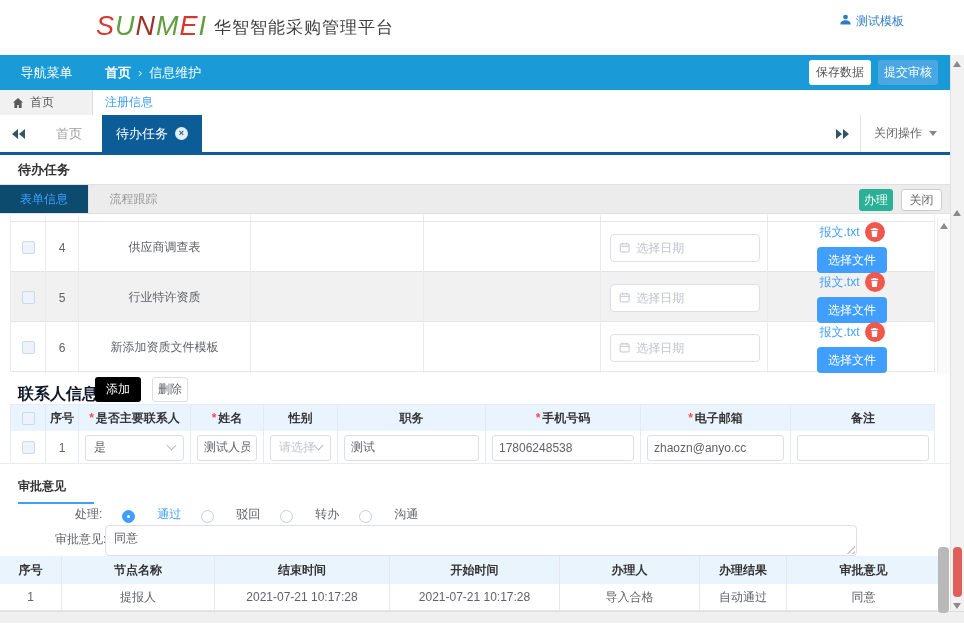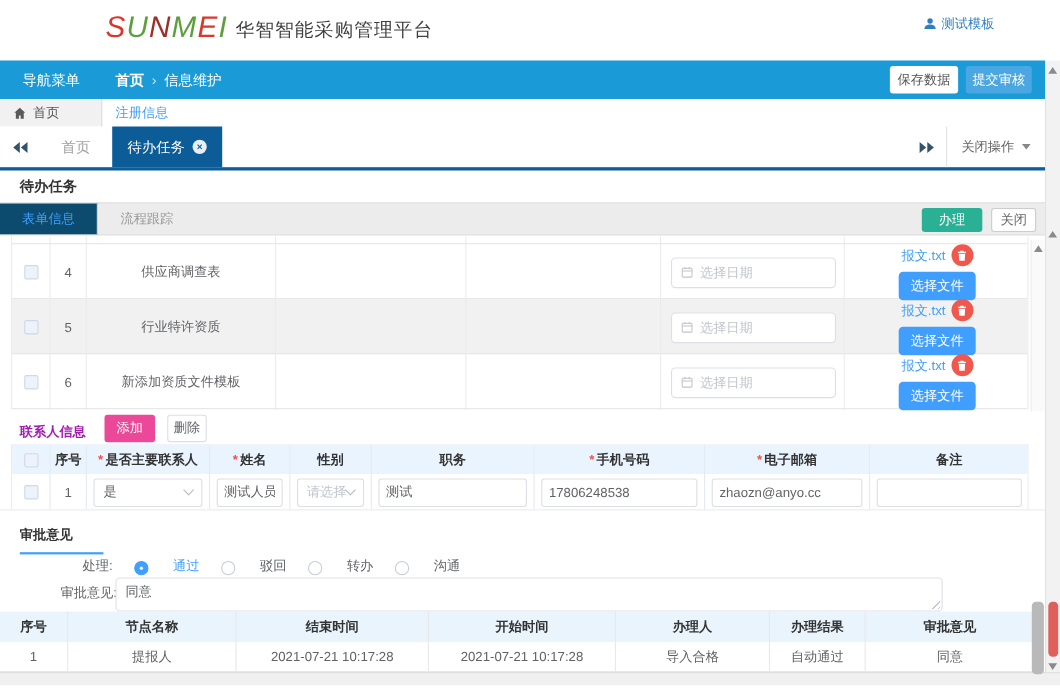--- a/index.html
+++ b/index.html
@@ -3,21 +3,21 @@
 <meta charset="utf-8">
 <style>
   * { margin:0; padding:0; box-sizing:border-box; font-family:"Liberation Sans","DejaVu Sans",sans-serif; }
   html,body { width:964px; height:627px; background:#fff; overflow:hidden; position:relative; }
   button { cursor:pointer; }
 
   
   .hdr { position:absolute; top:0; left:0; width:964px; height:55px; background:#fff; }
   .logo { position:absolute; left:96px; top:10px; font-size:27px; font-weight:normal; font-style:italic; letter-spacing:1px; font-family:"DejaVu Serif", serif; }
   .app-title { position:absolute; left:214px; top:16px; font-size:17px; color:#3f3f3f; letter-spacing:1px; }
-  .user { position:absolute; right:60px; top:13px; display:flex; align-items:center; gap:4px; color:#2e7fc1; font-size:12px; }
+  .user { position:absolute; right:60px; top:13px; display:flex; gap:4px; color:#2e7fc1; font-size:12px; }
 
   
   .navbar { position:absolute; top:55px; left:0; width:950px; height:35px; background:#1a9bd7; display:flex; align-items:center; color:#fff; }
   .nav-menu { width:93px; text-align:center; font-size:13px; }
   .crumb { margin-left:12px; font-size:13px; display:flex; gap:7px; align-items:center; }
   .crumb .bc-home { font-weight:bold; }
   .crumb .sep { opacity:.75; }
   .nav-btns { position:absolute; right:12px; top:5px; display:flex; gap:7px; }
   .btn-save { width:62px; height:25px; background:#fff; border:none; border-radius:3px; font-size:12px; color:#555; }
   .btn-submit { width:60px; height:25px; background:#4aa7e2; border:none; border-radius:3px; font-size:12px; color:#fff; }
@@ -38,21 +38,21 @@
   .closeops { display:flex; align-items:center; gap:7px; padding:0 13px; border-left:1px solid #e3e3e3; color:#666; font-size:12px; }
   .tri-l { width:0; height:0; border-top:5px solid transparent; border-bottom:5px solid transparent; border-right:6px solid #33536b; }
   .tri-r { width:0; height:0; border-top:5px solid transparent; border-bottom:5px solid transparent; border-left:6px solid #33536b; }
   .caret-dn { width:0; height:0; border-left:4px solid transparent; border-right:4px solid transparent; border-top:5px solid #888; }
 
   
   .panel-head { position:absolute; top:155px; left:0; width:950px; height:29px; display:flex; align-items:center; padding-left:18px; font-size:13px; font-weight:bold; color:#333; }
   .panel-tabs { position:absolute; top:184px; left:0; width:950px; height:30px; background:#ececec; border-top:1px solid #e0e0e0; border-bottom:1px solid #e0e0e0; display:flex; }
   .ptab { width:89px; display:flex; align-items:center; justify-content:center; font-size:12px; color:#999; }
   .ptab.active { background:#0c4a6e; color:#409eff; border-right:1px solid #e0e0e0; }
-  .btn-handle { position:absolute; right:57px; top:4px; width:55px; height:22px; background:#2ab195; color:#fff; border:none; border-radius:3px; font-size:12px; }
+  .btn-handle { position:absolute; right:57px; top:4px; width:34px; height:22px; background:#2ab195; color:#fff; border:none; border-radius:3px; font-size:12px; }
   .btn-close2 { position:absolute; right:8px; top:4px; width:41px; height:22px; background:#fff; color:#666; border:1px solid #ccc; border-radius:3px; font-size:12px; }
 
   
   .files { position:absolute; top:215px; left:10px; width:925px; border-left:1px solid #ebebeb; border-right:1px solid #ebebeb; }
   .frow { display:grid; grid-template-columns:35px 33px 172px 173px 177px 167px 168px; border-bottom:1px solid #e6e6e6; height:50px; }
   .frow.sliver { height:7px; }
   .frow.stripe { background:#f1f1f1; }
   .fcell { border-right:1px solid #ebebeb; display:flex; align-items:center; justify-content:center; font-size:12px; color:#606266; }
   .fcell:last-child { border-right:none; }
   .fcell.date { justify-content:flex-start; padding-left:9px; }
@@ -62,22 +62,22 @@
   .datebox input { border:none; outline:none; width:100%; font-size:12px; color:#606266; }
   .datebox input::placeholder { color:#c0c4cc; }
   .fileline { display:flex; align-items:center; gap:5px; }
   .filelink { color:#409eff; font-size:12px; }
   .delbtn { width:20px; height:20px; border-radius:50%; background:#f0574d; display:flex; align-items:center; justify-content:center; border:none; }
   .btn-choose { width:70px; height:26px; background:#409eff; color:#fff; border:none; border-radius:4px; font-size:12px; }
 
   
   .contacts { position:absolute; top:376px; left:10px; width:925px; }
   .c-head { position:relative; height:28px; }
-  .c-title { position:absolute; left:8px; top:8px; font-size:12px; font-weight:bold; color:#a21caf; }
-  .btn-add { position:absolute; left:85px; top:1px; width:46px; height:25px; background:#ec4899; color:#fff; border:none; border-radius:3px; font-size:12px; }
+  .c-title { position:absolute; left:8px; top:8px; font-size:16px; font-weight:bold; color:#0f172a; }
+  .btn-add { position:absolute; left:85px; top:1px; width:46px; height:25px; background:#000000; color:#fff; border:none; border-radius:3px; font-size:12px; }
   .btn-del { position:absolute; left:142px; top:1px; width:36px; height:25px; background:#fff; color:#606266; border:1px solid #dcdfe6; border-radius:3px; font-size:12px; }
   .ctable { border:1px solid #e6ecf2; }
   .crow { display:grid; grid-template-columns:35px 33px 112px 73px 74px 148px 155px 150px 144px; }
   .crow.hd { background:#eaf4fe; height:26px; }
   .crow.bd { height:33px; background:#fff; }
   .ccell { border-right:1px solid #e3eaf1; display:flex; align-items:center; justify-content:center; font-size:12px; color:#333; font-weight:bold; }
   .crow.bd .ccell { font-weight:normal; color:#606266; }
   .ccell:last-child { border-right:none; }
   .req { color:#f34d4d; margin-right:2px; font-weight:bold; }
   .inp { height:26px; border:1px solid #dcdfe6; border-radius:3px; font-size:12px; color:#606266; padding:0 6px; width:calc(100% - 12px); outline:none; }

